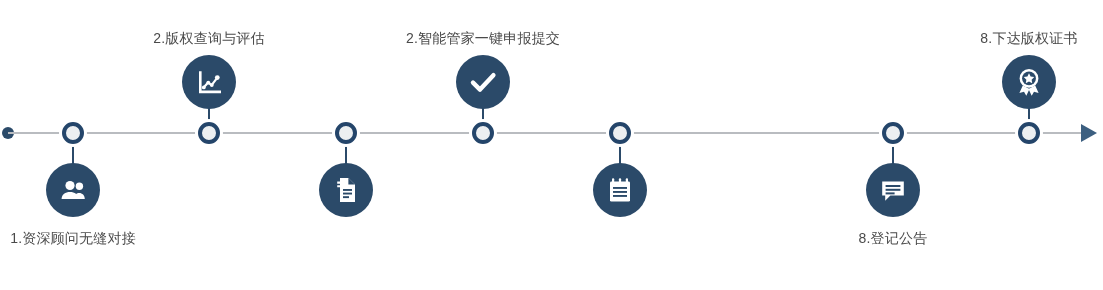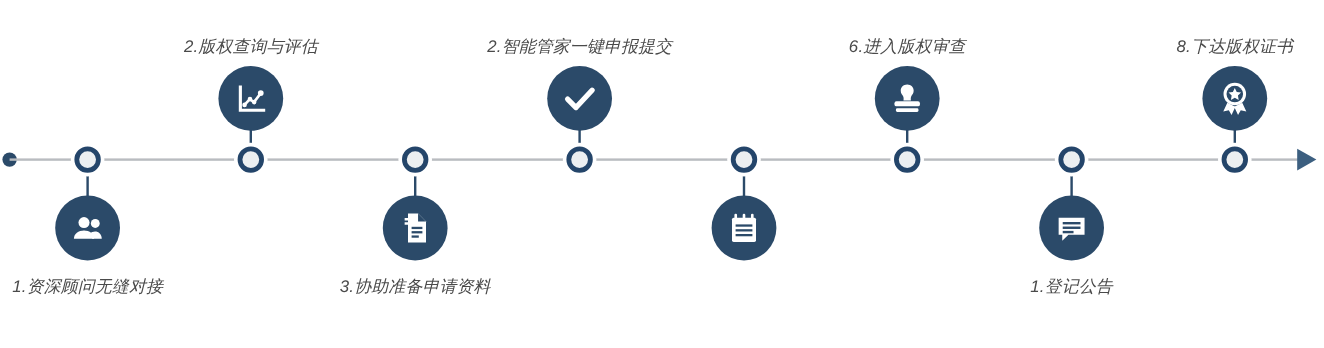--- a/index.html
+++ b/index.html
@@ -22,21 +22,21 @@
   }
   .axis-arrow{
     position:absolute;left:1081px;top:124px;
     width:0;height:0;
     border-top:9px solid transparent;
     border-bottom:9px solid transparent;
     border-left:16px solid #3c5f80;
   }
 
   
-  .step{position:absolute;top:0;width:200px;height:290px;margin-left:-100px;font-style:italic;}
+  .step{position:absolute;top:0;width:200px;height:290px;margin-left:-100px;}
 
   
   .node{
     position:absolute;left:50%;margin-left:-14px;top:119px;
     width:28px;height:28px;border-radius:50%;
     background:#ffffff;
     box-sizing:border-box;
     display:flex;align-items:center;justify-content:center;
     z-index:4;
   }
@@ -112,21 +112,20 @@
             <circle cx="16.8" cy="17.1" r="1.9" fill="#fff"></circle>
             <circle cx="22.3" cy="9.6" r="2.4" fill="#fff"></circle>
           </svg>
         </span>
       </div>
       <div class="node">
         <span class="node-ring"></span>
       </div>
     </div>
     <div class="step below" style="left: 346px;">
-      <div class="caption">3.协助准备申请资料</div>
       <div class="stem"></div>
       <div class="bubble">
         <span>
           <svg width="28" height="28" viewBox="0 0 28 28">
             <path d="M8 2h8.4L23 8.6V26H8z" fill="#fff"></path>
             <path d="M16.4 2v6.6H23z" fill="#2b4a69"></path>
             <path d="M5.2 5.6h5.4v2.1H5.2zM5.2 9.2h5.4v2.1H5.2z" fill="#fff"></path>
             <rect x="11" y="13" width="9" height="1.9" fill="#2b4a69"></rect>
             <rect x="11" y="16.6" width="9" height="1.9" fill="#2b4a69"></rect>
             <rect x="11" y="20.2" width="6" height="1.9" fill="#2b4a69"></rect>
@@ -163,38 +162,22 @@
             <rect x="7" y="11" width="14" height="1.9" fill="#2b4a69"></rect>
             <rect x="7" y="15" width="14" height="1.9" fill="#2b4a69"></rect>
             <rect x="7" y="19" width="14" height="1.9" fill="#2b4a69"></rect>
           </svg>
         </span>
       </div>
       <div class="node">
         <span class="node-ring"></span>
       </div>
     </div>
-    <div class="step above" style="left: 756px;">
-      <div class="caption">6.进入版权审查</div>
-      <div class="stem"></div>
-      <div class="bubble">
-        <span>
-          <svg width="28" height="28" viewBox="0 0 28 28">
-            <path d="M14 2.4c3.2 0 5.4 2.3 5.4 5.2 0 2.2-1.3 3.3-2 4.6-.5 1-.5 2.2-.3 3.6h-6.2c.2-1.4.2-2.6-.3-3.6-.7-1.3-2-2.4-2-4.6 0-2.9 2.2-5.2 5.4-5.2z" fill="#fff"></path>
-            <rect x="3.4" y="16.4" width="21.2" height="4.2" rx="1.6" fill="#fff"></rect>
-            <rect x="4.6" y="22.2" width="18.8" height="3.1" rx="1.2" fill="#fff"></rect>
-          </svg>
-        </span>
-      </div>
-      <div class="node">
-        <span class="node-ring"></span>
-      </div>
-    </div>
     <div class="step below" style="left: 893px;">
-      <div class="caption">1.登记公告</div>
+      <div class="caption">8.登记公告</div>
       <div class="stem"></div>
       <div class="bubble">
         <span>
           <svg width="28" height="28" viewBox="0 0 28 28">
             <path d="M3.2 5.4h21.6v14.2H11.4l-5.2 5.1v-5.1H3.2z" fill="#fff"></path>
             <rect x="6.6" y="9" width="14.8" height="2" fill="#2b4a69"></rect>
             <rect x="6.6" y="12.8" width="14.8" height="2" fill="#2b4a69"></rect>
             <rect x="6.6" y="16.4" width="9" height="2" fill="#2b4a69"></rect>
           </svg>
         </span>

